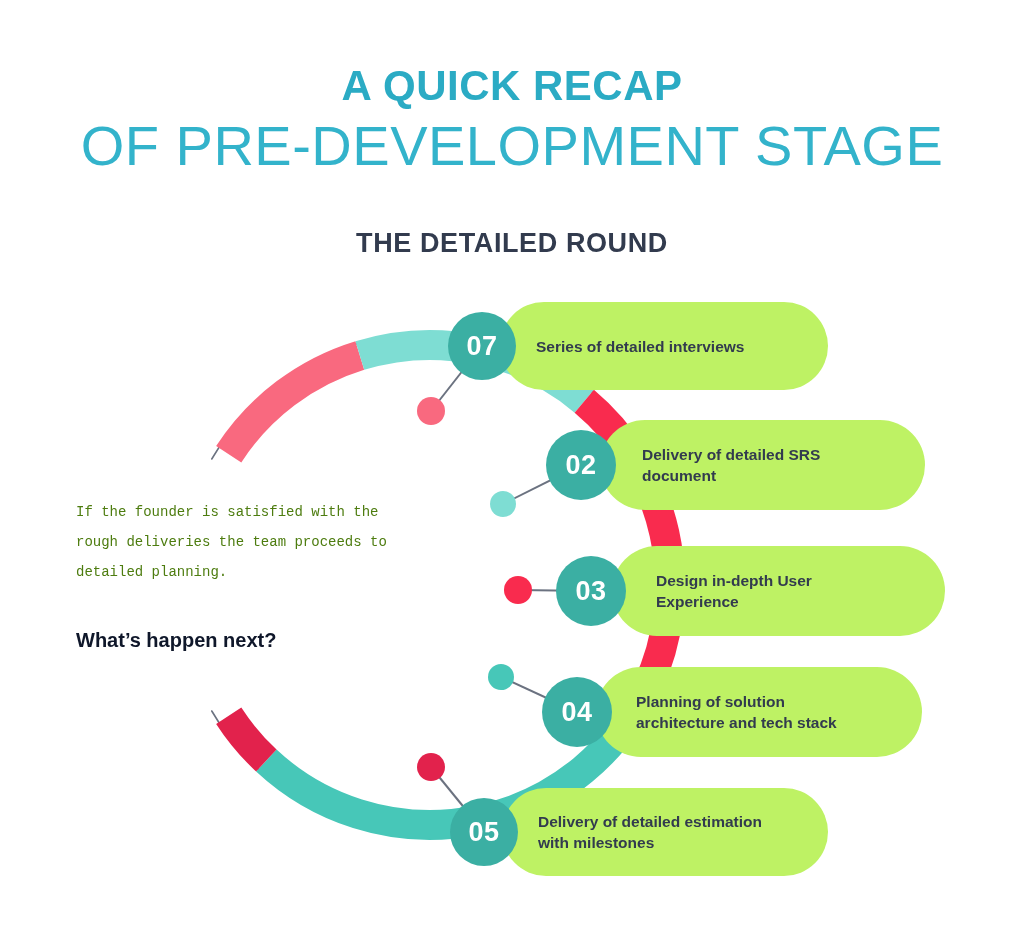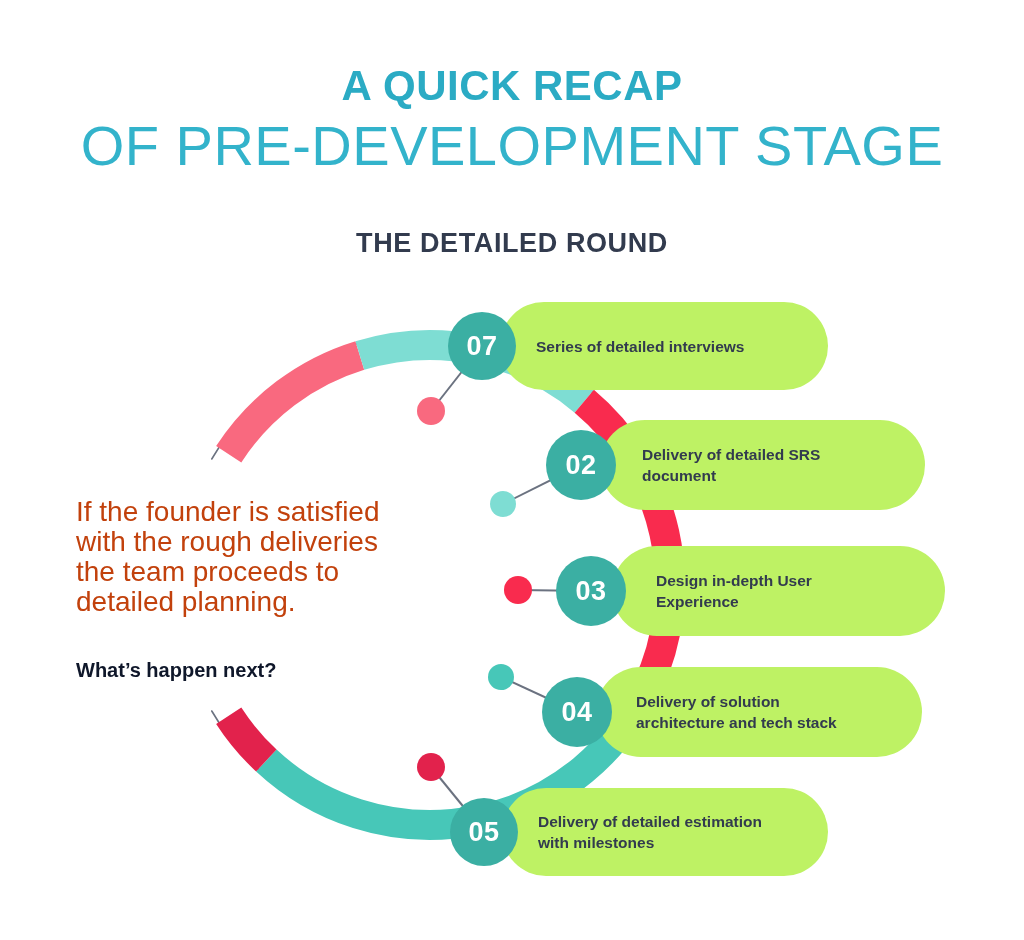--- a/index.html
+++ b/index.html
@@ -61,24 +61,25 @@
 
   
   .left-text {
     position: absolute;
     left: 76px;
     top: 497px;
     width: 312px;
   }
 
   .left-paragraph {
-    font-size: 28px;
+    font-size: 14px;
     line-height: 30px;
-    color: #c2410c;
+    color: #4d7c0f;
     font-weight: 400;
+    font-family: Liberation Mono, monospace;
   }
 
   .left-question {
     margin-top: 42px;
     font-size: 20px;
     font-weight: 700;
     color: #0f172a;
   }
 
   
@@ -186,21 +187,21 @@
   </div>
   <div class="step-circle c2">02</div>
 
   <div class="step-card k3">
     <span class="step-card-text">Design in-depth User
 Experience</span>
   </div>
   <div class="step-circle c3">03</div>
 
   <div class="step-card k4">
-    <span class="step-card-text">Delivery of solution
+    <span class="step-card-text">Planning of solution
 architecture and tech stack</span>
   </div>
   <div class="step-circle c4">04</div>
 
   <div class="step-card k5">
     <span class="step-card-text">Delivery of detailed estimation
 with milestones</span>
   </div>
   <div class="step-circle c5">05</div>
 

